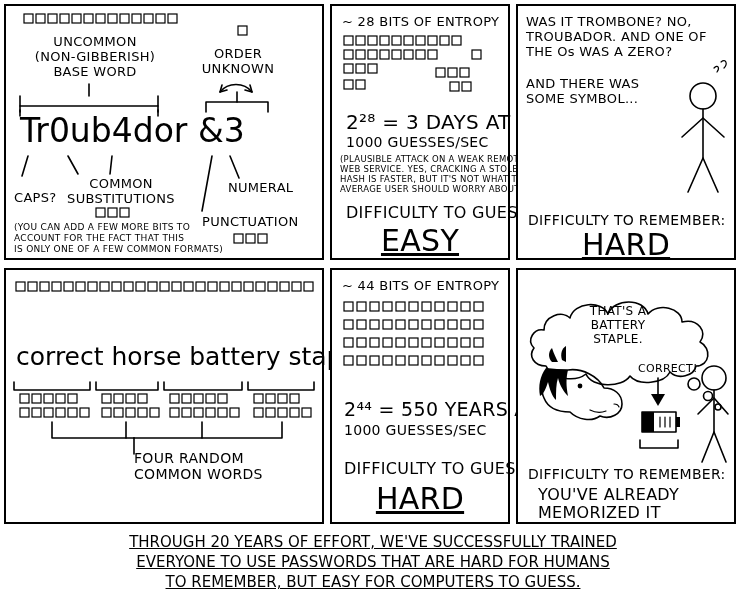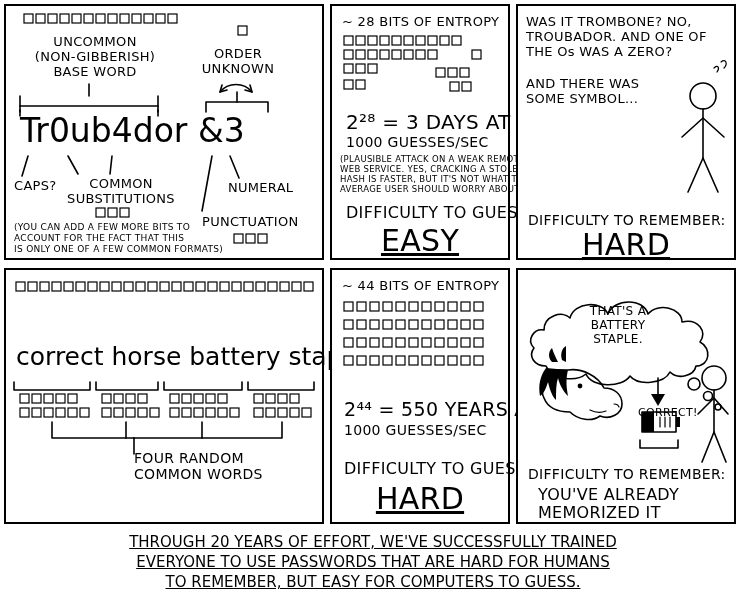--- a/index.html
+++ b/index.html
@@ -13,21 +13,21 @@
   #p1{left:4px;  top:4px;   width:320px;height:256px;}
   #p2{left:330px;top:4px;   width:180px;height:256px;}
   #p3{left:516px;top:4px;   width:220px;height:256px;}
   #p4{left:4px;  top:268px; width:320px;height:256px;}
   #p5{left:330px;top:268px; width:180px;height:256px;}
   #p6{left:516px;top:268px; width:220px;height:256px;}
 
   .hand{font-family:"DejaVu Sans",sans-serif;}
   .txt{position:absolute;white-space:pre;letter-spacing:.3px;}
   .ctr{text-align:center;}
-  .t11{font-size:11px;line-height:13px;margin-top:44px;}
+  .t11{font-size:11px;line-height:13px;}
   .t12{font-size:12px;line-height:14px;}
   .t13{font-size:13px;line-height:15px;}
   .t14{font-size:14px;line-height:16px;}
   .t16{font-size:16px;line-height:18px;}
   .t30{font-size:30px;line-height:33px;text-decoration:underline;}
 
   .pwd{font-family:"DejaVu Sans",sans-serif;font-size:33px;letter-spacing:0px;}
   .pwd2{font-family:"DejaVu Sans",sans-serif;font-size:25px;letter-spacing:0px;}
 
   svg.ink{position:absolute;left:0;top:0;overflow:visible;}
@@ -94,21 +94,21 @@
     </svg>
 
     <div class="txt ctr t13 hand" style="left:24px;top:28px;width:130px;"><span>UNCOMMON
 (NON-GIBBERISH)
 BASE WORD</span></div>
     <div class="txt ctr t13 hand" style="left:186px;top:40px;width:92px;"><span>ORDER
 UNKNOWN</span></div>
 
     <div class="txt pwd" style="left:14px;top:105px;"><span>Tr0ub4dor &amp;3</span></div>
 
-    <div class="txt t13 hand" style="left:8px;top:172px;"><span>CAPS?</span></div>
+    <div class="txt t13 hand" style="left:8px;top:184px;"><span>CAPS?</span></div>
     <div class="txt ctr t13 hand" style="left:60px;top:170px;width:110px;"><span>COMMON
 SUBSTITUTIONS</span></div>
     <div class="txt t13 hand" style="left:222px;top:174px;"><span>NUMERAL</span></div>
     <div class="txt t13 hand" style="left:196px;top:208px;"><span>PUNCTUATION</span></div>
 
     <div class="txt t9 hand" style="left:8px;top:216px;width:170px;font-size:9px;line-height:11px;"><span>(YOU CAN ADD A FEW MORE BITS TO
 ACCOUNT FOR THE FACT THAT THIS
 IS ONLY ONE OF A FEW COMMON FORMATS)</span></div>
   </div>
 

